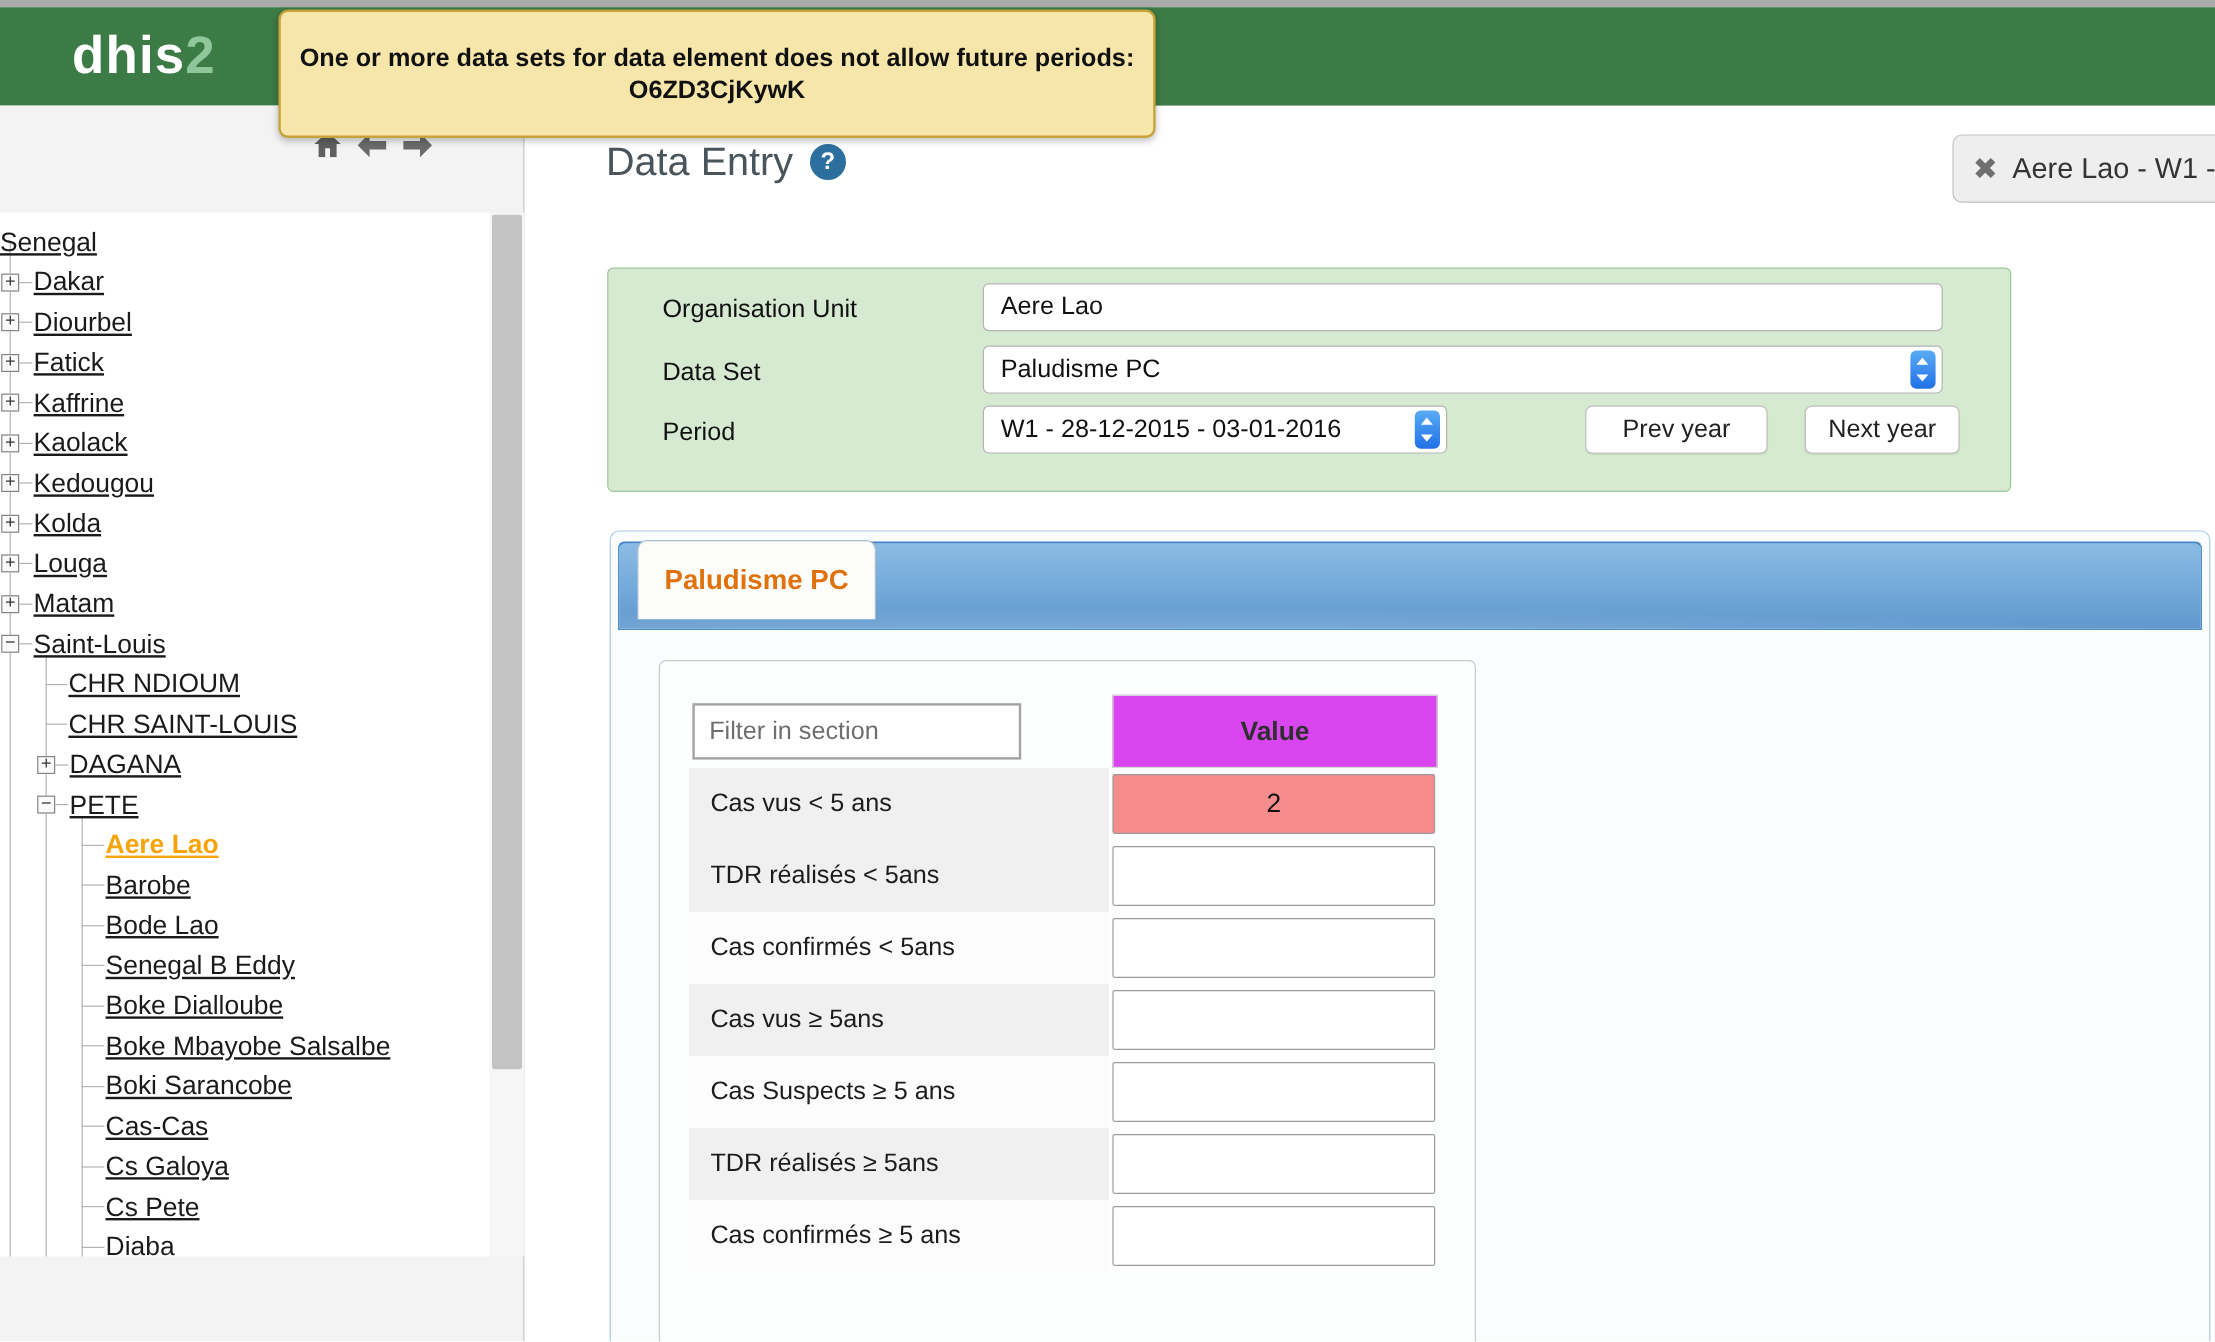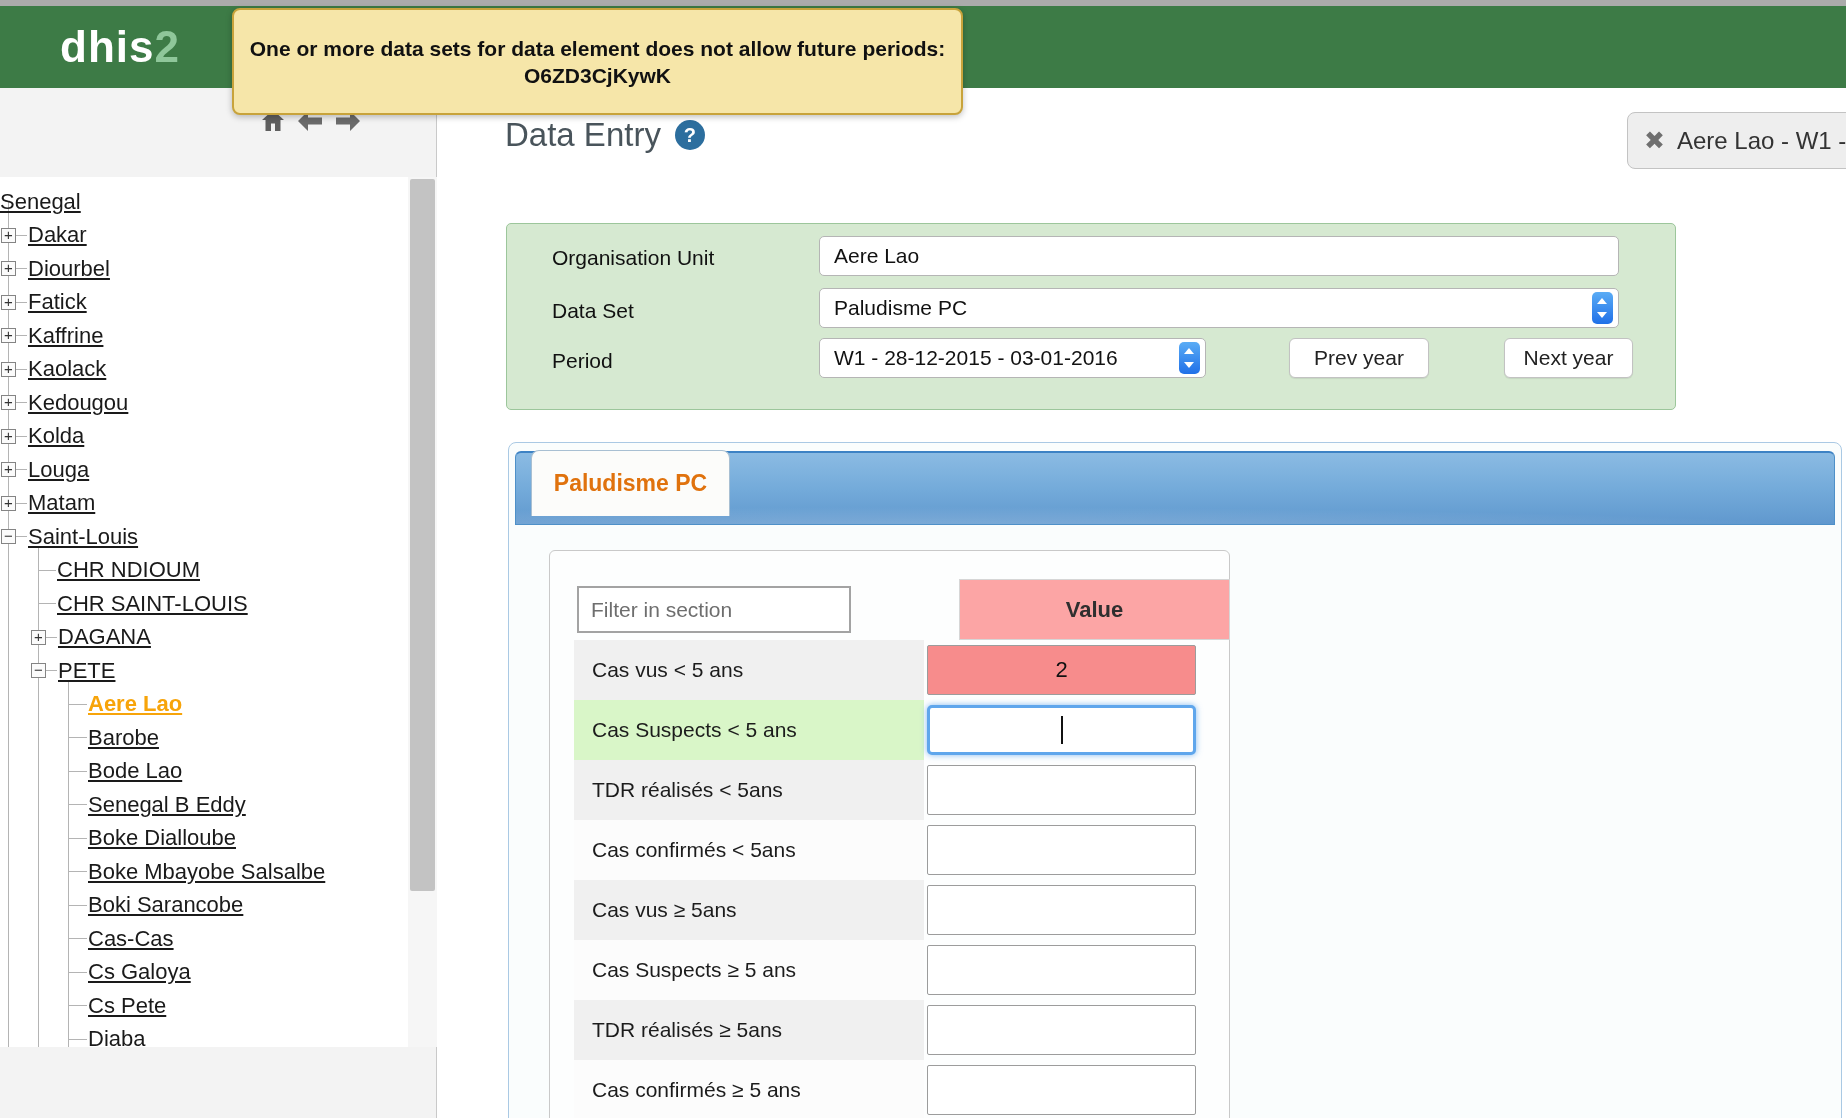--- a/index.html
+++ b/index.html
@@ -87,22 +87,22 @@
       text-align:center;line-height:64px;font-size:23px;font-weight:bold;color:#e0720d;cursor:pointer;z-index:2;}
 
   
   .section-box{position:absolute;left:40px;top:107px;width:681px;height:600px;background:#fdfefe;
       border:1px solid #c9c9c9;border-radius:6px;box-sizing:border-box;}
   .filter-input{position:absolute;left:27px;top:35px;width:274px;height:47px;box-sizing:border-box;
       border:2px solid #a3a3a3;background:#fff;font-size:21px;padding-left:12px;color:#333;
       font-family:"Liberation Sans",sans-serif;}
   .filter-input::placeholder{color:#6e6e6e;opacity:1;}
   .value-header{position:absolute;left:377px;top:28px;width:271px;height:61px;box-sizing:border-box;
-      background:#fca5a5;border:1px solid #d6d6d6;text-align:center;line-height:59px;
-      font-size:22px;font-weight:bold;color:#2f2f2f;margin-left:32px;}
+      background:#d946ef;border:1px solid #d6d6d6;text-align:center;line-height:59px;
+      font-size:22px;font-weight:bold;color:#2f2f2f;}
   .sec-rows{position:absolute;left:0;top:89px;right:0;}
   .sec-row{display:flex;align-items:center;height:60px;padding-left:24px;}
   .sec-label{width:350px;height:60px;line-height:60px;padding-left:18px;box-sizing:border-box;
       font-size:21px;color:#1c1c1c;margin-right:3px;white-space:nowrap;}
   .bg-gray{background:#f0f0f0;}
   .bg-plain{background:#fcfcfc;}
   .bg-green{background:#d9f6c8;}
   .cell-input{width:269px;height:50px;box-sizing:border-box;border:1px solid #9c9c9c;border-radius:2px;
       background:#fff;display:flex;align-items:center;justify-content:center;font-size:22px;color:#111;cursor:text;}
   .cell-input.invalid{background:#f78c8c;}
@@ -314,43 +314,37 @@
     <div class="form-label" style="top:75px;">Data Set</div>
     <div class="fld wide select" style="top:64px;">
       <span>Paludisme PC</span>
       <span class="stepper"></span>
     </div>
     <div class="form-label" style="top:125px;">Period</div>
     <div class="fld select" style="top:114px;width:387px;">
       <span>W1 - 28-12-2015 - 03-01-2016</span>
       <span class="stepper"></span>
     </div>
-    <button class="yr-btn" style="left:782px;top:114px;width:140px;">Prev year</button>
+    <button class="yr-btn" style="left:814px;top:114px;width:152px;">Prev year</button>
     <button class="yr-btn" style="left:997px;top:114px;width:129px;">Next year</button>
   </div>
 
   <div class="tab-outer">
     <div class="tab-bar"></div>
     <div class="tab">Paludisme PC</div>
 
     <div class="section-box">
       <input class="filter-input" placeholder="Filter in section" style="">
       <div class="value-header">Value</div>
       <div class="sec-rows">
           <div class="sec-row">
     <div class="sec-label bg-gray">Cas vus &lt; 5 ans</div>
     <div class="cell-input invalid">2</div>
   </div>
           <div class="sec-row">
-    <div class="sec-label bg-green">Cas Suspects &lt; 5 ans</div>
-    <div class="cell-input focused">
-              <span class="caret"></span>
-            </div>
-  </div>
-          <div class="sec-row">
     <div class="sec-label bg-gray">TDR réalisés &lt; 5ans</div>
     <div class="cell-input"></div>
   </div>
           <div class="sec-row">
     <div class="sec-label bg-plain">Cas confirmés &lt; 5ans</div>
     <div class="cell-input"></div>
   </div>
           <div class="sec-row">
     <div class="sec-label bg-gray">Cas vus ≥ 5ans</div>
     <div class="cell-input"></div>

